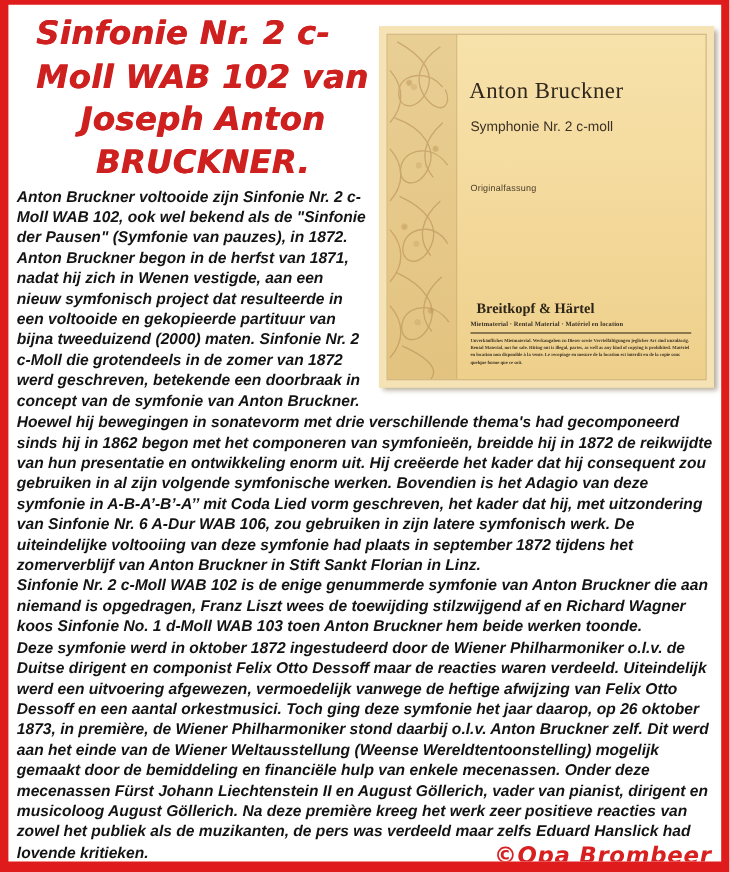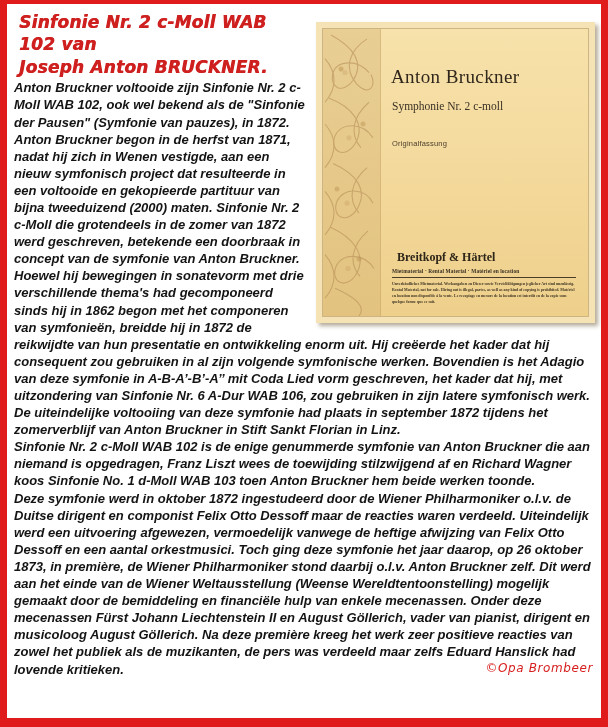--- a/index.html
+++ b/index.html
@@ -81,33 +81,33 @@
   .cv-composer {
     font-family: "Liberation Serif", serif;
     font-size: 19px;
     color: #30271c;
     letter-spacing: .4px;
     position: absolute;
     top: 37px; left: 0;
     white-space: nowrap;
   }
   .cv-work {
-    font-family: Liberation Serif, serif;
+    font-family: Liberation Sans, sans-serif;
     font-size: 11.5px;
     color: #3a3025;
     position: absolute;
     top: 71px; left: 1px;
     white-space: nowrap;
   }
   .cv-edition {
     font-family: "Liberation Sans", sans-serif;
     font-size: 7.5px;
     color: #4a3e2d;
     position: absolute;
-    top: 110px; left: 1px;
+    top: 123px; left: 1px;
     letter-spacing: .2px;
   }
   .cv-publisher {
     font-family: "Liberation Serif", serif;
     font-weight: bold;
     font-size: 12px;
     color: #2e2619;
     position: absolute;
     bottom: 51px; left: 6px;
     white-space: nowrap;
@@ -140,49 +140,49 @@
     color: #3f3425;
     text-align: left;
   }
 
   
   .title {
     font-family: "DejaVu Sans", sans-serif;
     font-style: italic;
     font-weight: bold;
     color: #cf2020;
-    font-size: 17px;
+    font-size: 27px;
     line-height: 1.32;
-    margin: 3px 0 0 8px;
+    margin: 3px 0 0 19px;
     letter-spacing: .2px;
     text-shadow: 0.5px 0 0 #cf2020;
   }
-  .title .l2 { display: block; }
+  .title .l2 { display: block; text-align: center; }
 
   
   .body-text {
     font-family: "Liberation Sans", sans-serif;
     font-style: italic;
     font-weight: bold;
     font-size: 13px;
     line-height: 17.1px;
     color: #141414;
     text-align: left;
     margin: 1px 0 0 3px;
     padding-right: 2px;
   }
   .body-text p { margin: 0; }
 
   .signature {
     clear: both;
     text-align: right;
     font-family: "DejaVu Sans", sans-serif;
     font-style: italic;
-    font-weight: normal;
-    font-size: 12px;
+    font-weight: bold;
+    font-size: 19px;
     color: #d82020;
     letter-spacing: .6px;
     margin-top: -17px;
     padding-right: 4px;
   }
 </style>
 </head>
 <body>
 
 <div id="page">

